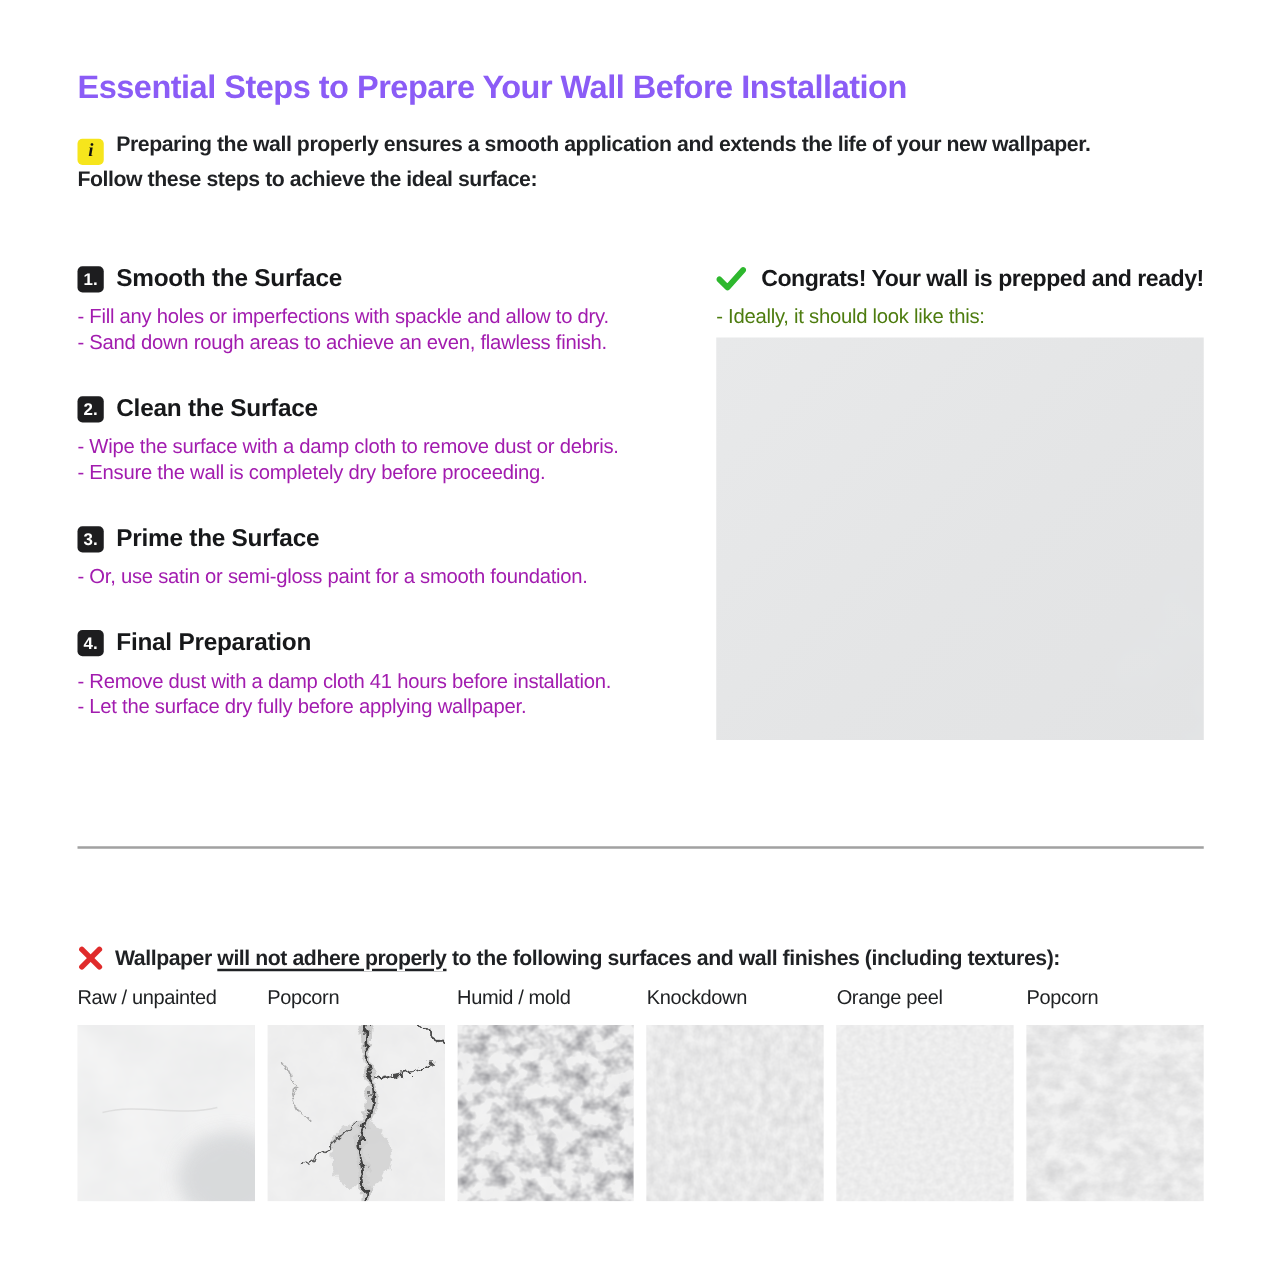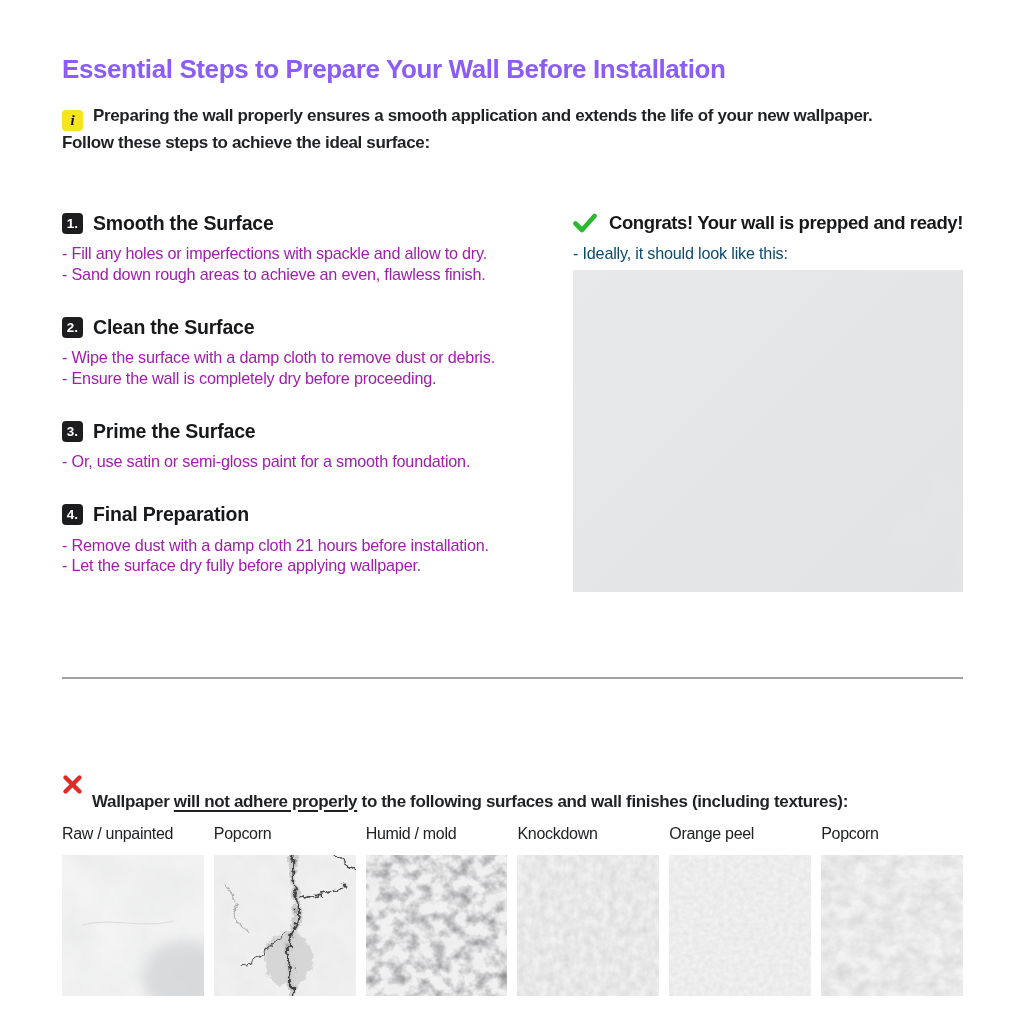--- a/index.html
+++ b/index.html
@@ -109,21 +109,21 @@
   .result-title {
     font-size: 18.5px;
     font-weight: bold;
     letter-spacing: -0.4px;
     color: #17181a;
   }
   .result-sub {
     font-size: 16.2px;
     line-height: 20.5px;
     letter-spacing: -0.2px;
-    color: #0c4a6e;
+    color: #4d7c0f;
     margin-bottom: 6px;
   }
   .wall-image {
     position: relative;
     width: 390px; height: 322px;
     background: linear-gradient(135deg, #e8e9ea 0%, #e4e5e6 55%, #e2e3e4 100%);
     overflow: hidden;
   }
   .wall-image svg { position: absolute; inset: 0; }
   
@@ -146,21 +146,20 @@
     margin-bottom: 13px;
     white-space: nowrap;
   }
   .x-icon { flex: 0 0 auto; display: inline-flex; }
   .warning-text {
     font-size: 17px;
     font-weight: bold;
     letter-spacing: -0.35px;
     color: #1f2124;
     white-space: pre-wrap;
-    margin-top: 36px;
   }
   .warning-underline {
     text-decoration: underline;
     text-decoration-thickness: 1.5px;
     text-underline-offset: 3px;
   }
   .labels-grid, .thumbs-grid {
     display: grid;
     grid-template-columns: repeat(6, 1fr);
     gap: 10px;
@@ -259,21 +258,21 @@
         <span class="step-title">Prime the Surface</span>
       </div>
       <div class="bullet">- Or, use satin or semi-gloss paint for a smooth foundation.</div>
     </div>
 
     <div class="step">
       <div class="step-head">
         <span class="badge">4.</span>
         <span class="step-title">Final Preparation</span>
       </div>
-      <div class="bullet">- Remove dust with a damp cloth 21 hours before installation.</div>
+      <div class="bullet">- Remove dust with a damp cloth 41 hours before installation.</div>
       <div class="bullet">- Let the surface dry fully before applying wallpaper.</div>
     </div>
 
   </section>
 
   <section class="result-col">
     <div class="result-head">
       <span class="check-icon">
         <svg width="24" height="20" viewBox="0 0 24 20">
           <polyline points="2.5,10.5 9,17 21.5,3" fill="none" stroke="#2eb82e" stroke-width="4.6" stroke-linecap="round" stroke-linejoin="round"></polyline>

